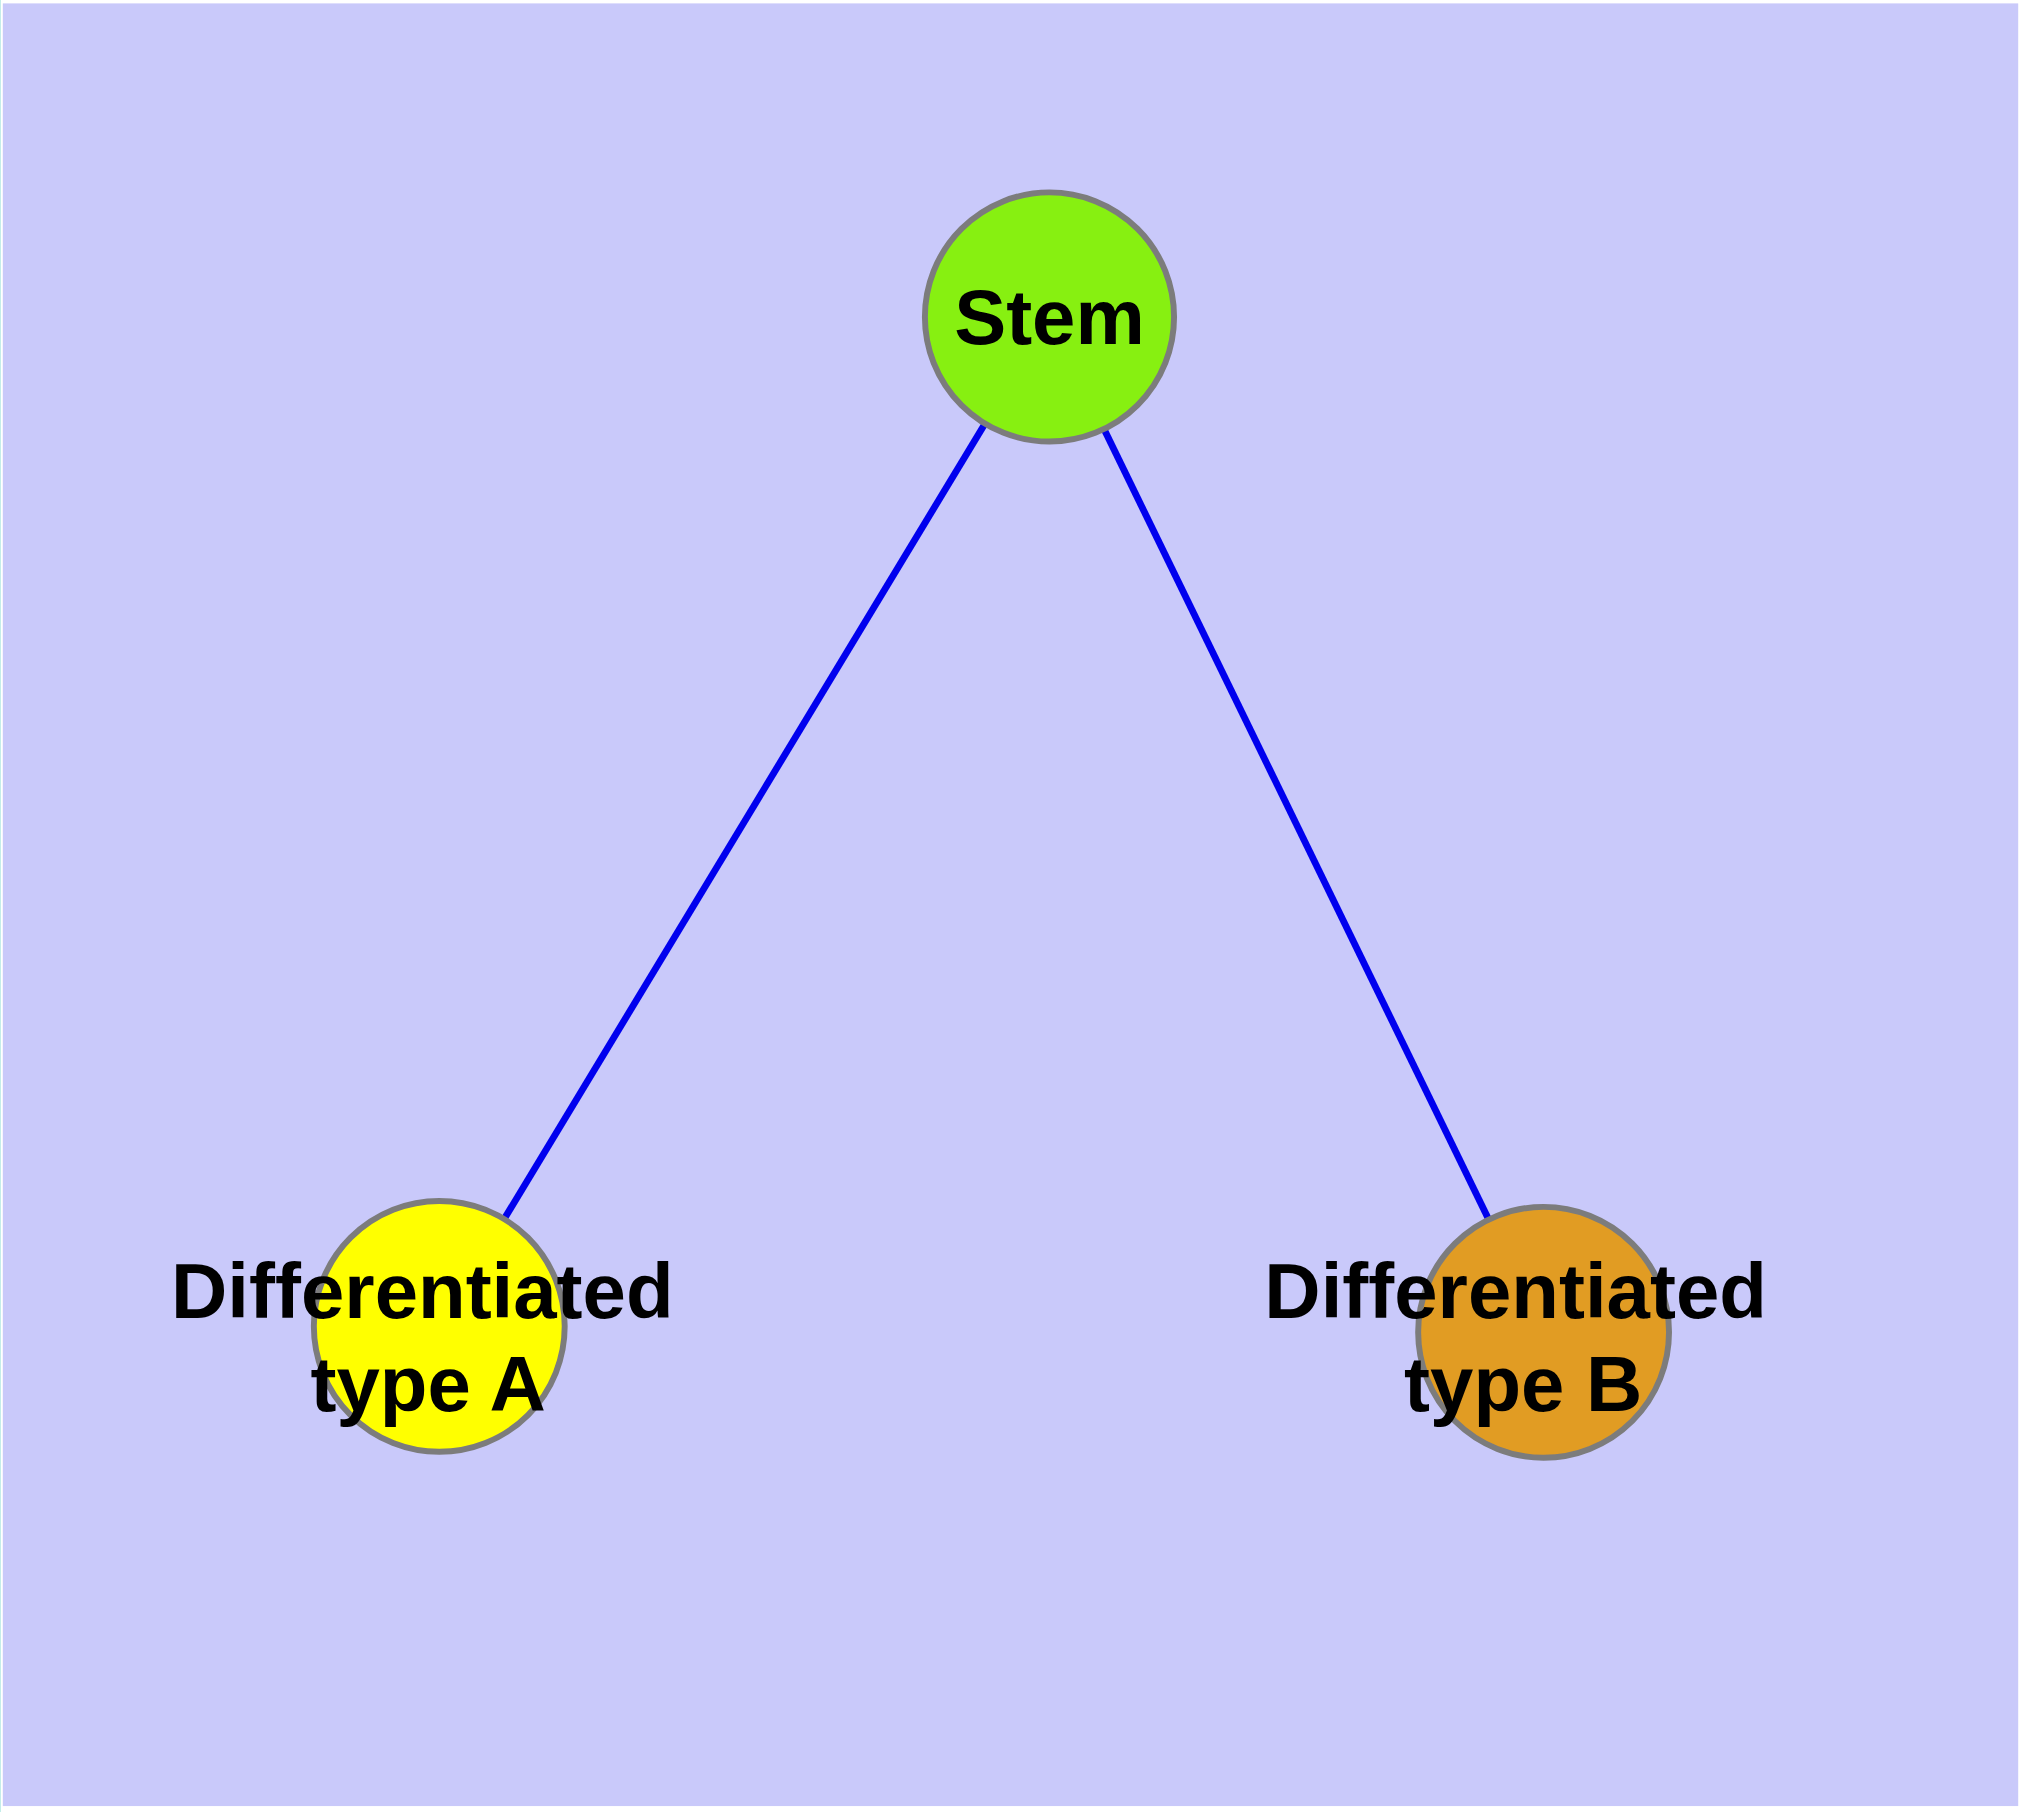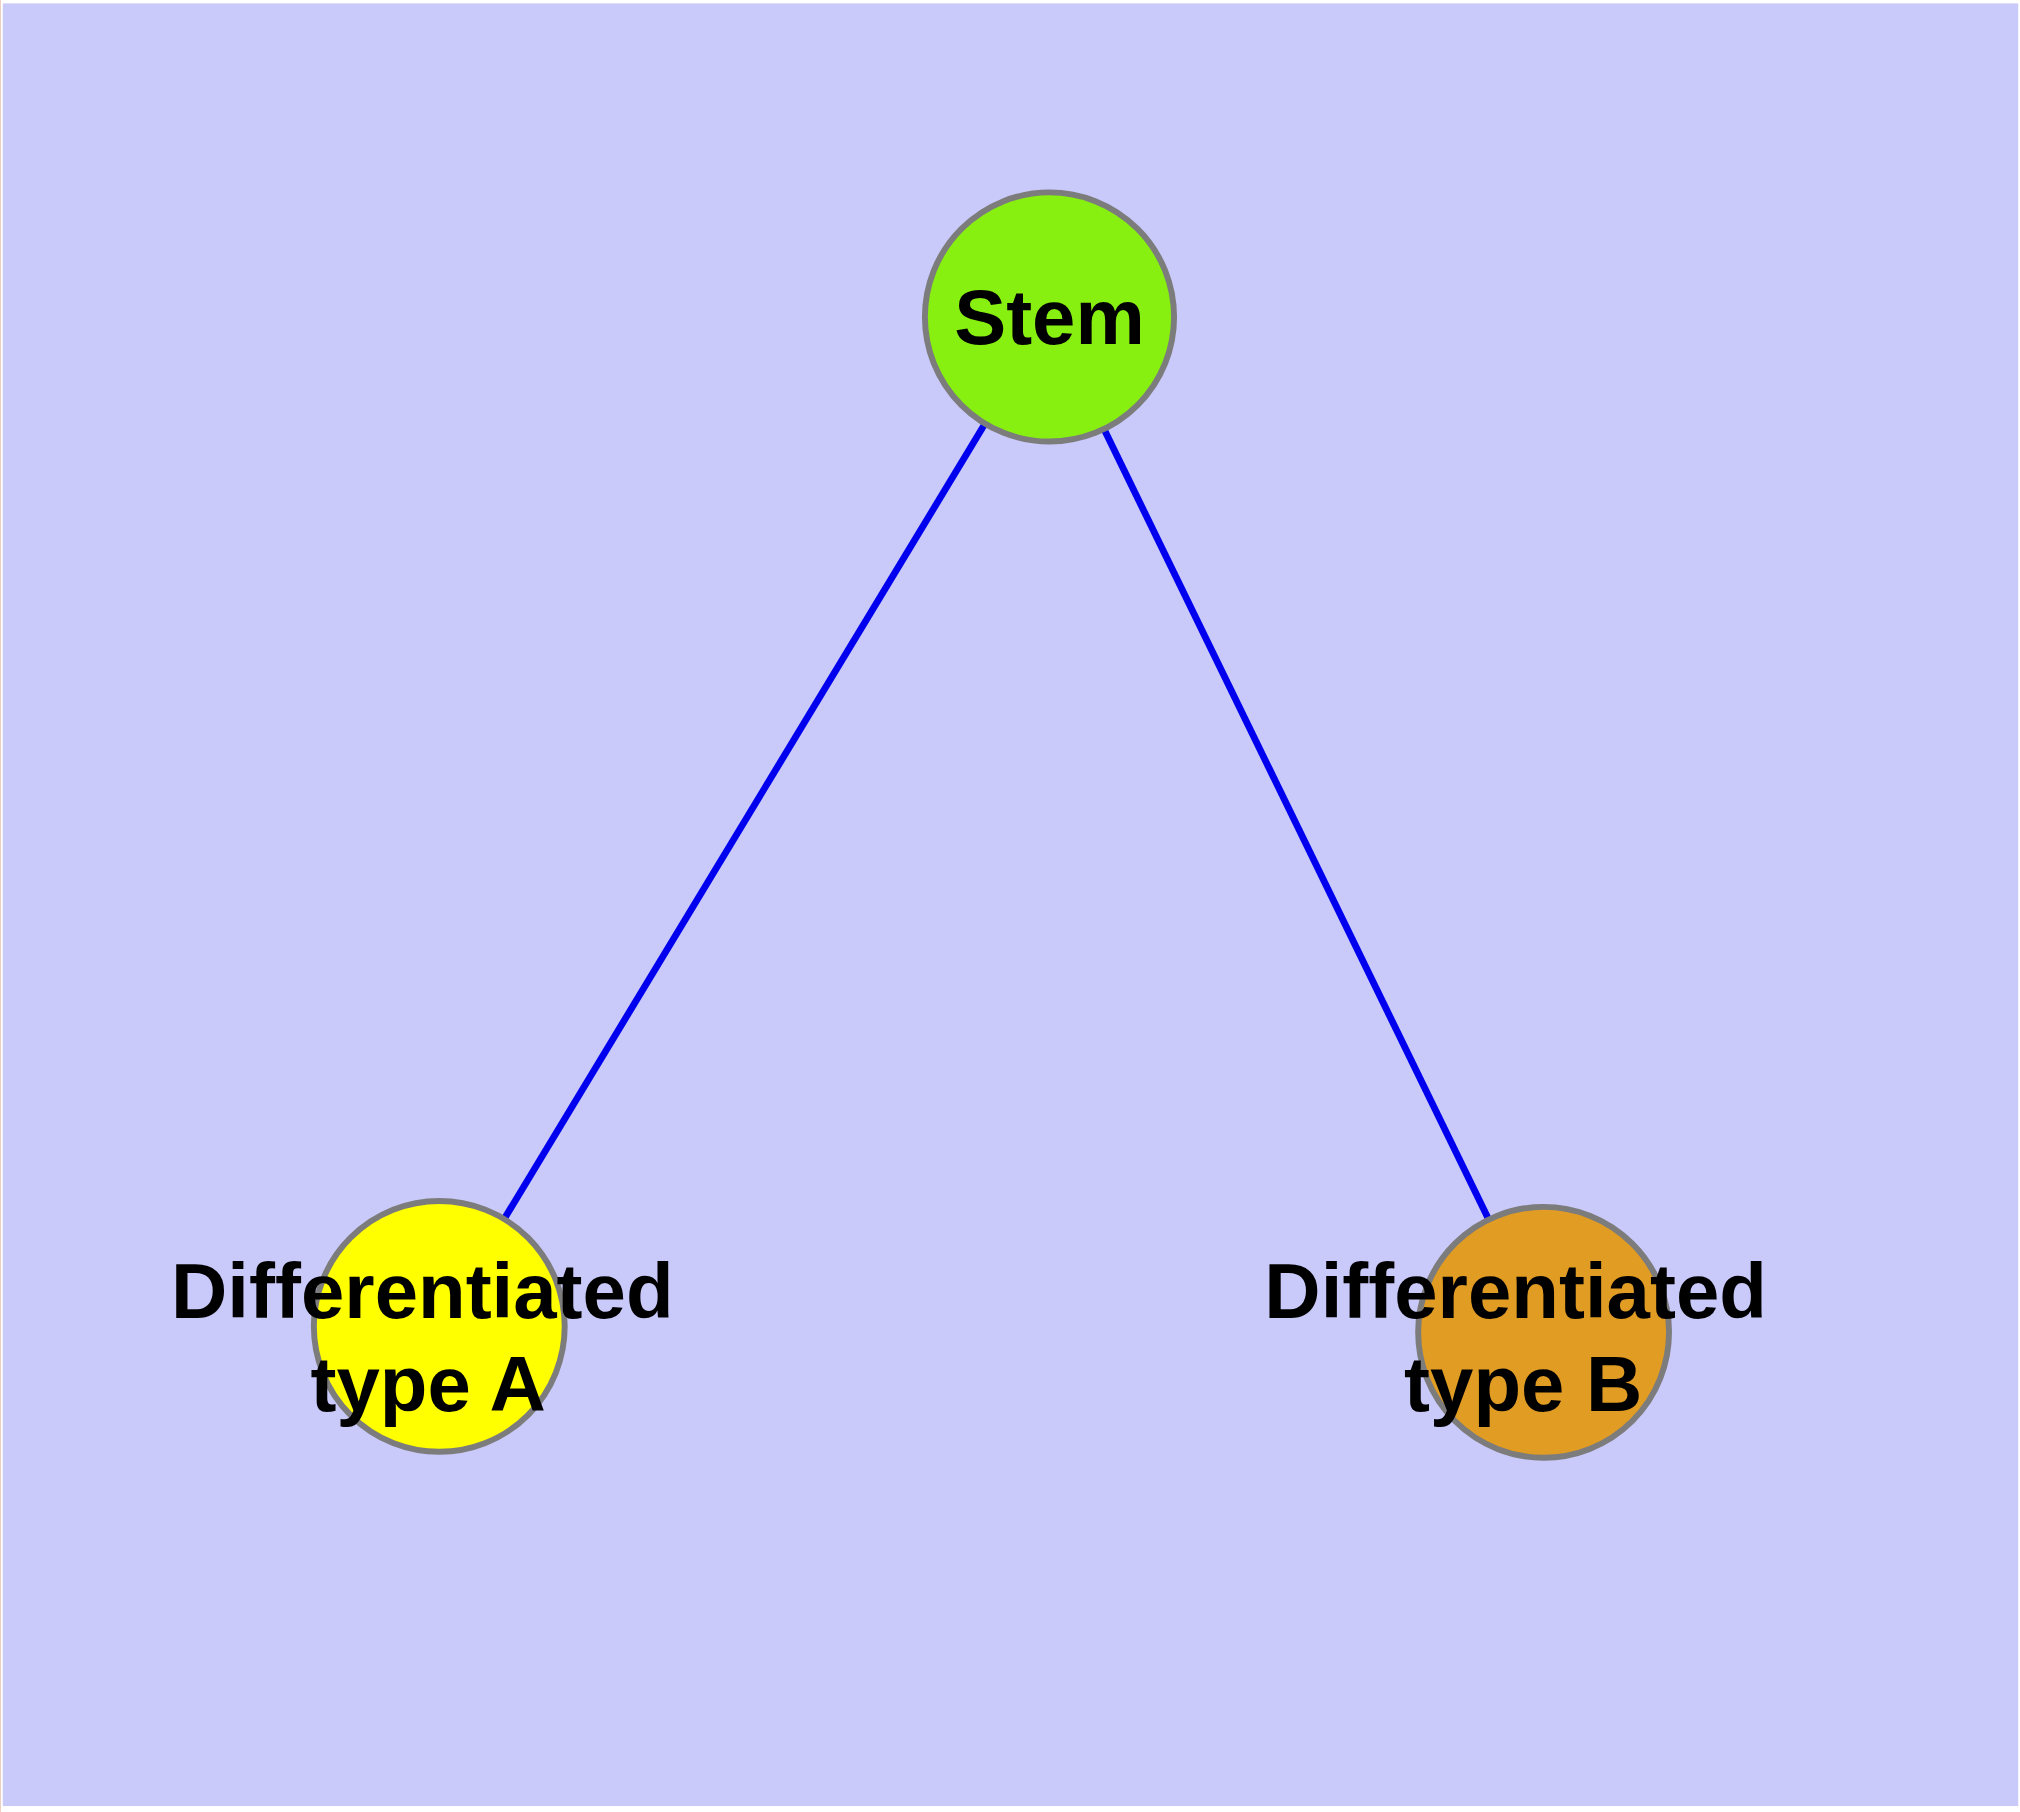--- a/index.html
+++ b/index.html
@@ -5,21 +5,21 @@
   html, body {
     margin: 0;
     padding: 0;
     background: #ffffff;
   }
   .stage {
     position: relative;
     width: 2021px;
     height: 1812px;
     overflow: hidden;
-    background: #c2410c;
+    background: #14b8a6;
     font-family: "Liberation Sans", sans-serif;
   }
   svg.diagram {
     position: absolute;
     left: 0;
     top: 0;
     width: 100%;
     height: 100%;
     display: block;
   }

